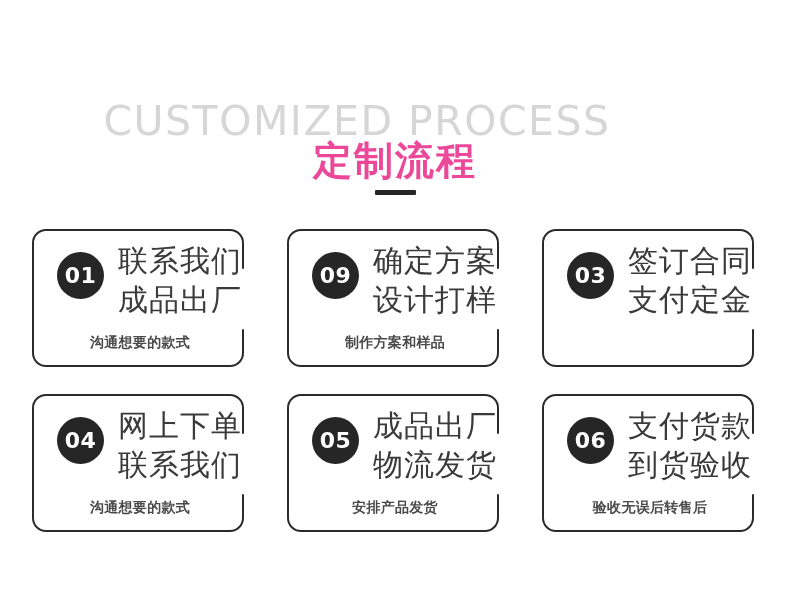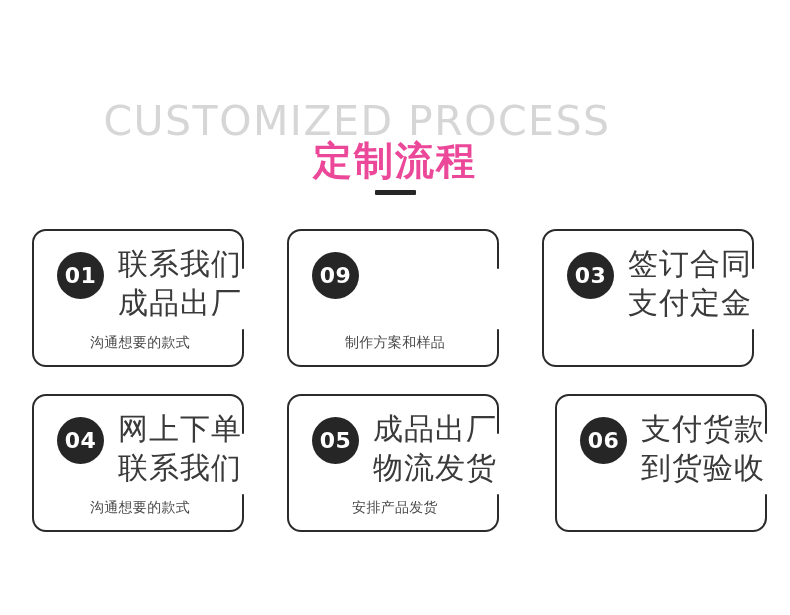--- a/index.html
+++ b/index.html
@@ -79,21 +79,21 @@
     position: absolute;
     width: 218px;
     height: 140px;
   }
 
   .card.c1 { left: 31px;  top: 0px;   }
   .card.c2 { left: 286px; top: 0px;   }
   .card.c3 { left: 541px; top: 0px;   }
   .card.c4 { left: 31px;  top: 165px; }
   .card.c5 { left: 286px; top: 165px; }
-  .card.c6 { left: 554px; top: 165px; }
+  .card.c6 { left: 541px; top: 165px; }
 
   
   .card-outline {
     position: absolute;
     top: 0;
     left: 0;
     width: 218px;
     height: 140px;
     overflow: visible;
   }
@@ -127,40 +127,41 @@
     line-height: 47px;
     text-align: center;
     letter-spacing: 0.5px;
   }
 
   .lines {
     position: absolute;
     left: 87px;
     top: 16px;
     width: 165px;
+    font-family: Liberation Mono, monospace;
   }
 
   .line {
     font-size: 30px;
     line-height: 39px;
     font-weight: 400;
     color: #3a3a3a;
     letter-spacing: 1px;
     white-space: nowrap;
   }
 
   .subtitle {
     position: absolute;
     left: 0;
     top: 104px;
     width: 218px;
     text-align: center;
     font-size: 14px;
     line-height: 20px;
-    font-weight: 400;
+    font-weight: 700;
     color: #4a4a4a;
     letter-spacing: 0.3px;
     white-space: nowrap;
   }
 </style>
 </head>
 <body>
 
 <div class="page">
 
@@ -187,20 +188,24 @@
       </div>
     </div>
 
     <div class="card c2">
       <svg class="card-outline" viewBox="0 0 218 140">
         <path d="M 199 2 L 15 2 A 13 13 0 0 0 2 15 L 2 125 A 13 13 0 0 0 15 138 L 199 138 A 13 13 0 0 0 212 125 L 212 102"></path>
         <path d="M 199 2 A 13 13 0 0 1 212 15 L 212 40"></path>
       </svg>
       <div class="card-body">
         <div class="badge">09</div>
+        <div class="lines">
+          <div class="line">确定方案</div>
+          <div class="line">设计打样</div>
+        </div>
         <div class="subtitle">制作方案和样品</div>
       </div>
     </div>
 
     <div class="card c3">
       <svg class="card-outline" viewBox="0 0 218 140">
         <path d="M 199 2 L 15 2 A 13 13 0 0 0 2 15 L 2 125 A 13 13 0 0 0 15 138 L 199 138 A 13 13 0 0 0 212 125 L 212 102"></path>
         <path d="M 199 2 A 13 13 0 0 1 212 15 L 212 40"></path>
       </svg>
       <div class="card-body">
@@ -246,17 +251,18 @@
       <svg class="card-outline" viewBox="0 0 218 140">
         <path d="M 199 2 L 15 2 A 13 13 0 0 0 2 15 L 2 125 A 13 13 0 0 0 15 138 L 199 138 A 13 13 0 0 0 212 125 L 212 102"></path>
         <path d="M 199 2 A 13 13 0 0 1 212 15 L 212 40"></path>
       </svg>
       <div class="card-body">
         <div class="badge">06</div>
         <div class="lines">
           <div class="line">支付货款</div>
           <div class="line">到货验收</div>
         </div>
+        <div class="subtitle">验收无误后转售后</div>
       </div>
     </div>
 
   </div>
 </div>
 
 </body></html>

